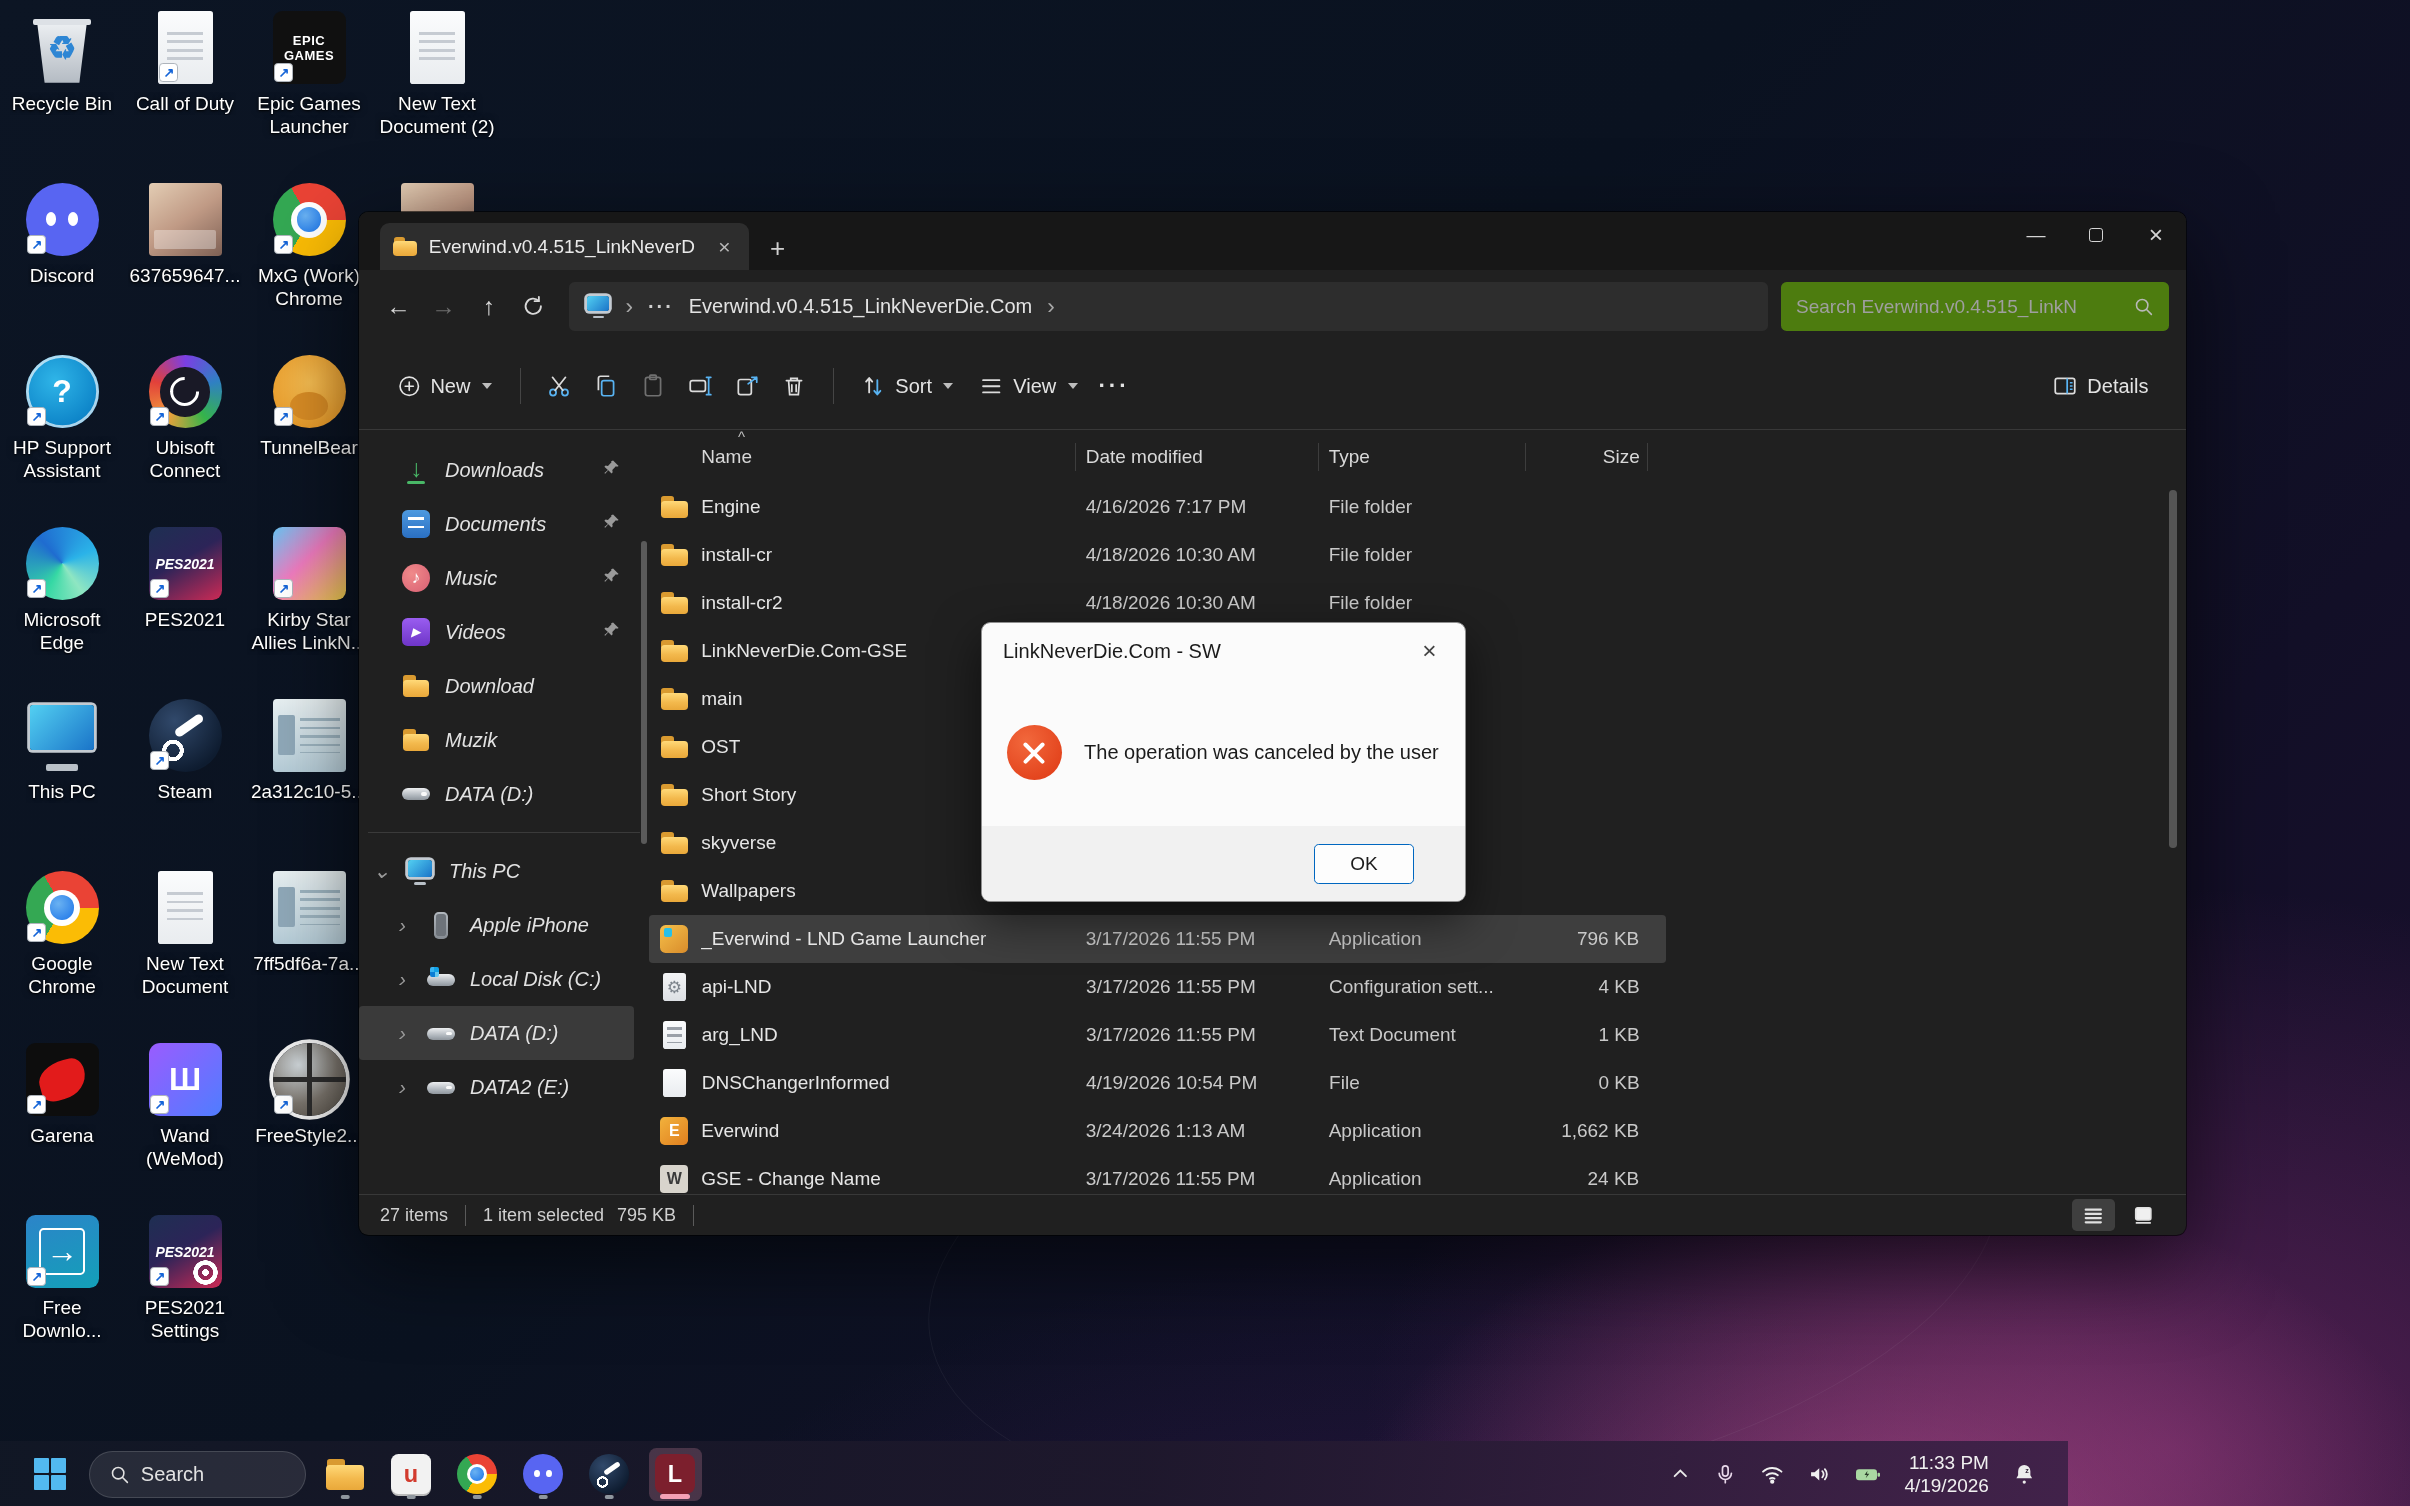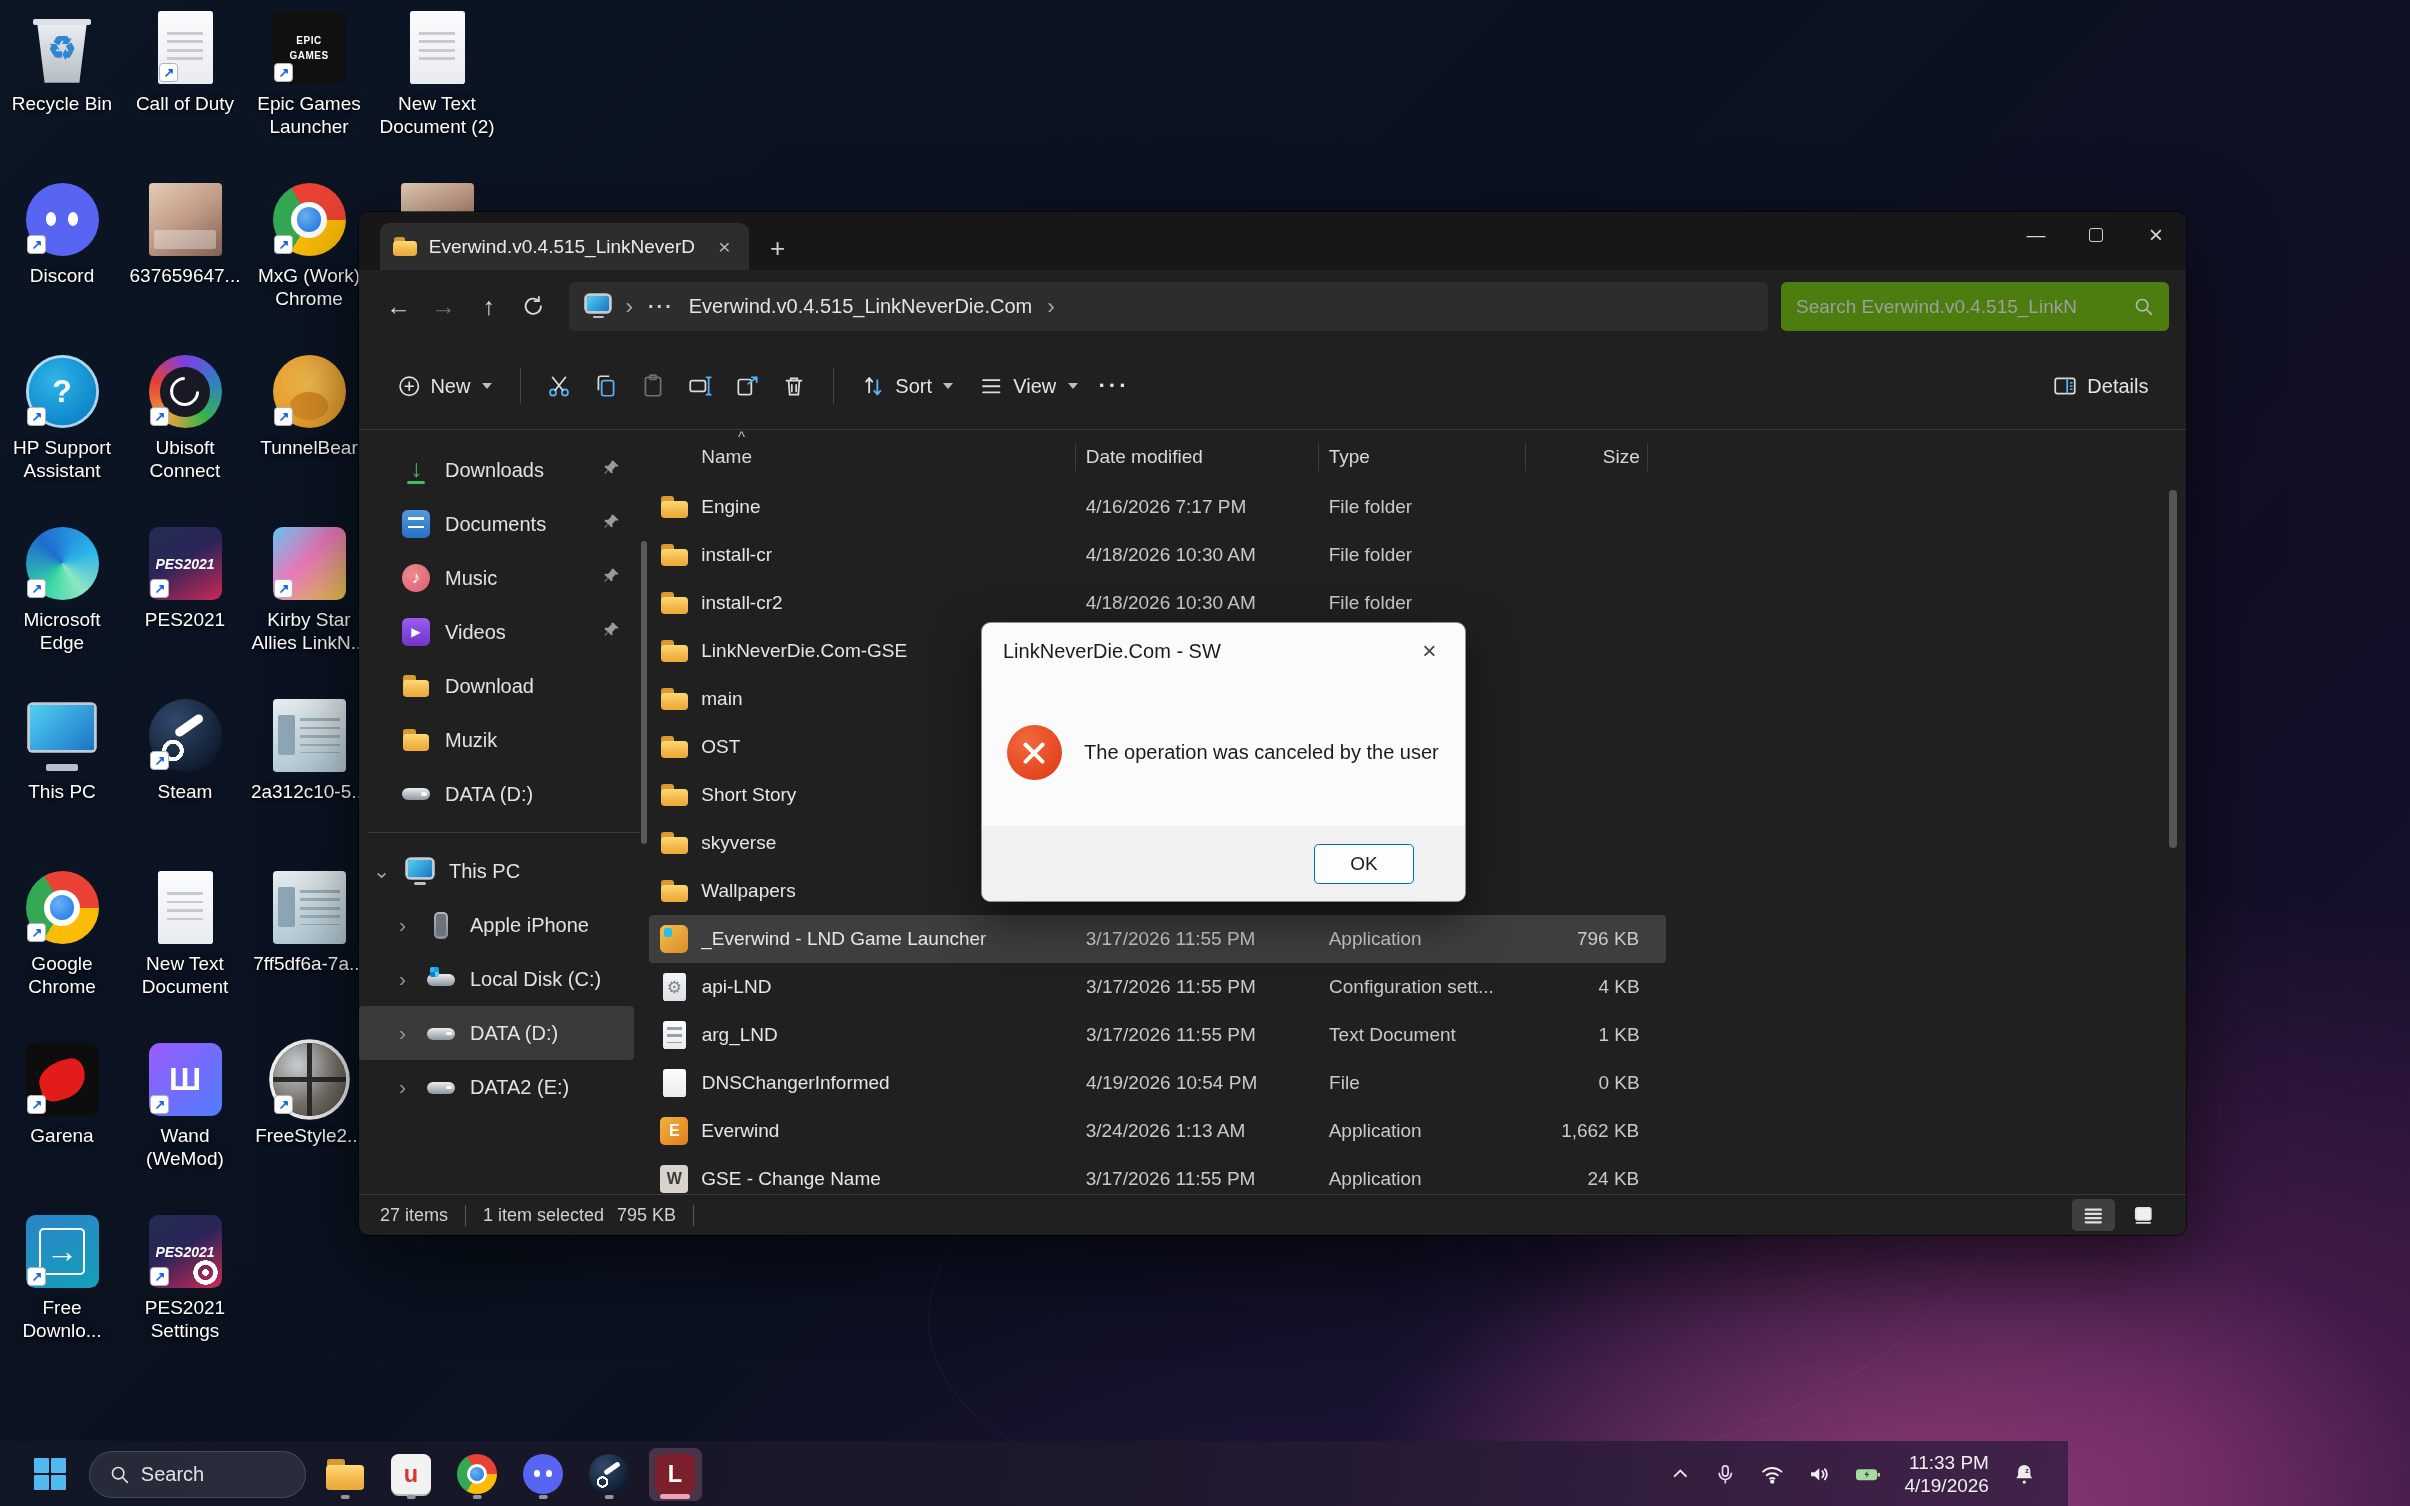--- a/index.html
+++ b/index.html
@@ -88,21 +88,21 @@
   .svid{background:linear-gradient(180deg,#9a5df0,#6e35c8);border-radius:5.6px;}
   .svid::after{content:"▶";position:absolute;inset:0;display:flex;align-items:center;justify-content:center;color:#fff;font-size:12.2px;}
 
   
   .dcol{position:absolute;top:7.5px;width:124px;display:flex;flex-direction:column;}
   #dcol1{left:0;} #dcol2{left:123px;} #dcol3{left:247px;} #dcol4{left:375px;}
   .dic{height:172px;display:flex;flex-direction:column;align-items:center;}
   .dic .icn{width:73px;height:73px;margin:3.8px auto 7.5px;flex:none;}
   .dic .icn.page{width:55px;margin-left:9.4px;margin-right:9.4px;}
   .dic .glyph{font-size:32px;}
-  .dic .epic .glyph{font-size:10px;line-height:15px;letter-spacing:0.5px;padding:0 7.5px;}
+  .dic .epic .glyph{font-size:13px;line-height:15px;letter-spacing:0.5px;padding:0 7.5px;}
   .dic .pes .glyph{font-size:14px;font-style:italic;}
   .dlabel{font-size:19px;line-height:23.5px;color:#fff;text-align:center;text-shadow:0 0.9px 1.9px rgba(0,0,0,.95),0 0 7.5px rgba(0,0,0,.6);max-height:49px;overflow:hidden;padding:0 1.9px;}
   .sc{position:absolute;left:1.9px;bottom:1.9px;width:19px;height:19px;background:#fff;border:0.9px solid #aeb4bb;border-radius:3.8px;z-index:5;display:flex;align-items:center;justify-content:center;}
   .sc::after{content:"↗";color:#1565d8;font-size:13px;font-weight:bold;}
 
   
   #win{position:absolute;left:359px;top:212px;width:1827px;height:1023px;background:#202020;border-radius:9.4px;box-shadow:0 28px 85px rgba(0,0,0,.6),0 0 0 0.9px rgba(0,0,0,.6);overflow:hidden;z-index:10;display:flex;flex-direction:column;}
   #tabs{height:58px;background:#171717;display:flex;align-items:flex-end;position:relative;flex:none;}
   .tab{margin-left:21px;width:369px;height:47px;background:#2d2d2d;border-radius:9.4px 9.4px 0 0;display:flex;align-items:center;padding:0 13px;gap:11.3px;}
   .tab .icn{width:24.5px;height:24.5px;}
@@ -123,21 +123,21 @@
   #searchbox input{flex:1;background:transparent;border:none;outline:none;color:#e3e3e3;font-size:19px;font-family:"Liberation Sans",sans-serif;}
   #searchbox input::placeholder{color:#9f9f9f;}
   #toolbar{height:87px;display:flex;align-items:center;padding:0 24.5px;border-bottom:0.9px solid #383838;flex:none;}
   .tbtn{display:flex;align-items:center;gap:9.4px;padding:9.4px 13px;border-radius:5.6px;font-size:20px;color:#e3e3e3;}
   .caret{width:0;height:0;border-left:5.6px solid transparent;border-right:5.6px solid transparent;border-top:6.6px solid #bdbdbd;margin-left:1.9px;}
   .tsep{width:0.9px;height:36px;background:#454545;margin:0 15px;}
   .ibtn{width:47px;height:47px;display:flex;align-items:center;justify-content:center;border-radius:5.6px;}
   .dots{color:#e3e3e3;font-size:22.6px;font-weight:bold;letter-spacing:2.8px;}
   #details-btn{margin-left:auto;}
   #body{flex:1;display:flex;min-height:0;}
-  #sidebar{width:290px;flex:none;padding-top:13px;position:relative;}
+  #sidebar{width:290px;flex:none;padding-top:13px;position:relative;font-style:italic;}
   .srow{height:54px;display:flex;align-items:center;gap:15px;padding-left:43px;font-size:20px;color:#e2e2e2;margin-right:15px;border-radius:3.8px;}
   .srow .icn{width:28px;height:28px;flex:none;}
   .srow .pin{margin-left:auto;margin-right:13px;flex:none;}
   .srow.this-pc{padding-left:13px;}
   .srow.child{padding-left:34px;}
   .srow.selected{background:#3a3a3a;}
   .chev{color:#9a9a9a;font-size:21px;width:19px;text-align:center;flex:none;}
   .side-sep{height:0.9px;background:#3a3a3a;margin:11.3px 9.4px;}
   #side-scroll{position:absolute;right:1.9px;top:111px;width:6.6px;height:303px;background:#5a5a5a;border-radius:3.8px;}
   #list{flex:1;position:relative;display:flex;flex-direction:column;min-width:0;}

